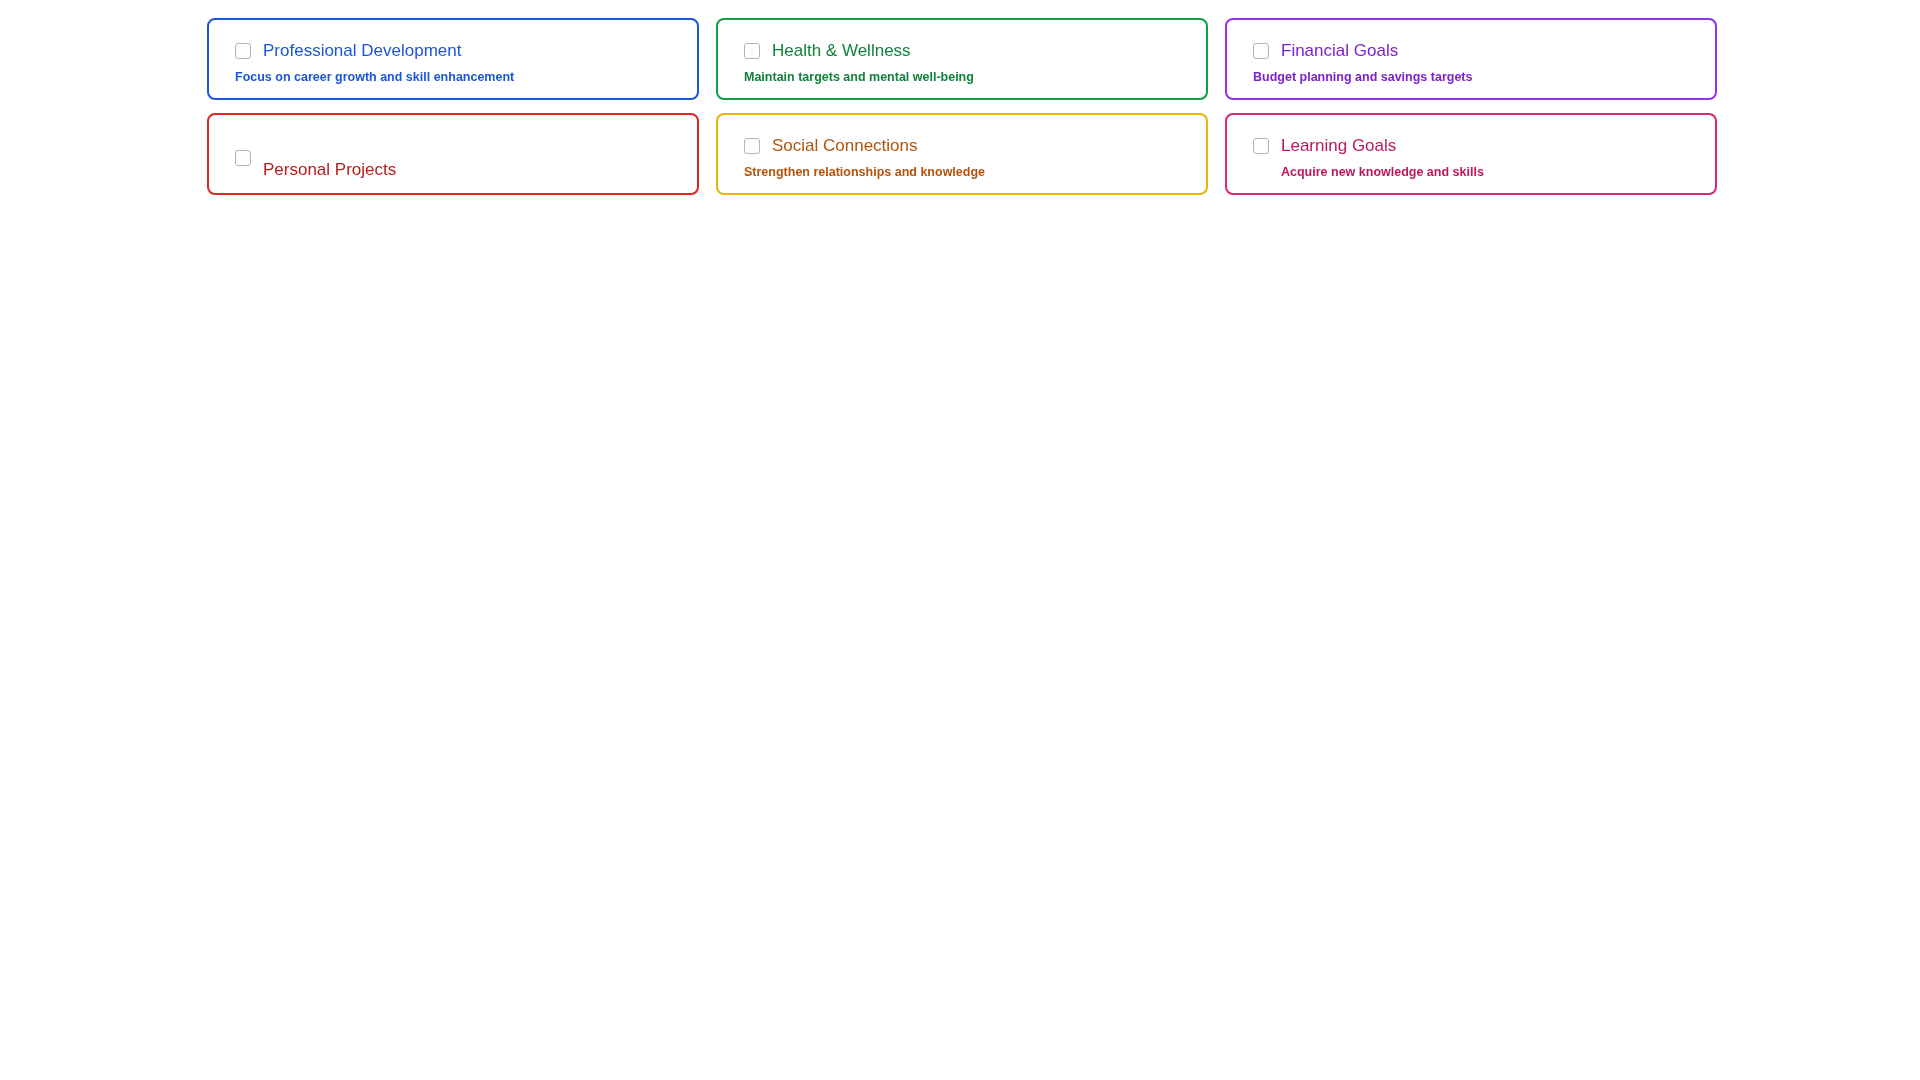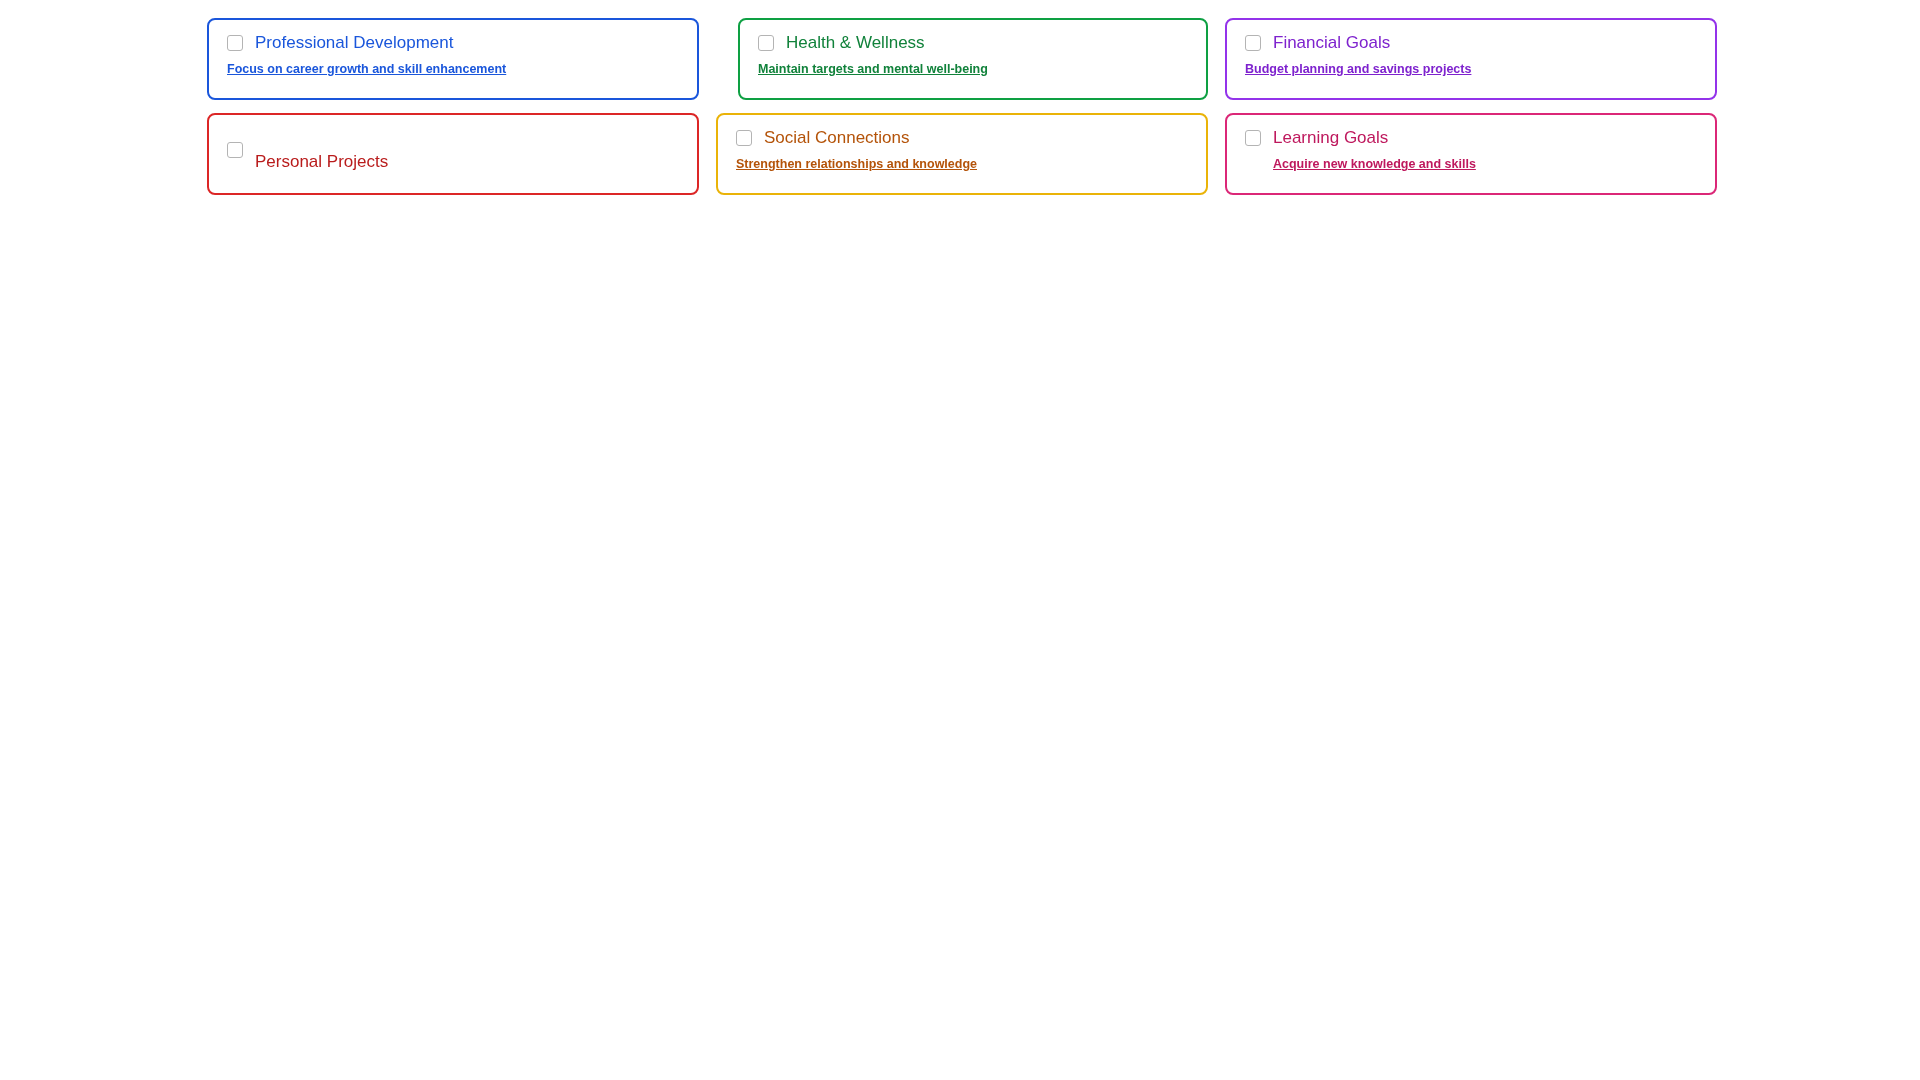--- a/index.html
+++ b/index.html
@@ -22,21 +22,21 @@
     grid-auto-rows: 82px;
     column-gap: 17px;
     row-gap: 13px;
   }
 
   .card {
     box-sizing: border-box;
     border: 2px solid #999999;
     border-radius: 8px;
     background: #ffffff;
-    padding: 0;
+    padding: 8px;
     position: relative;
   }
 
   .card-header {
     display: flex;
     align-items: center;
     padding: 13px 0 0 18px;
   }
 
   .card-checkbox {
@@ -57,47 +57,46 @@
     font-weight: 400;
     white-space: nowrap;
   }
 
   .card-desc {
     font-size: 12.5px;
     line-height: 16px;
     font-weight: 700;
     padding: 8px 0 0 18px;
     white-space: nowrap;
-    text-decoration: underline;
   }
 </style>
 </head>
 <body style="background: rgb(255, 255, 255);">
 
 <div id="card-grid">
     <div class="card" style="border-color: rgb(26, 86, 219);">
       <div class="card-header">
         <div class="card-checkbox"></div>
         <div class="card-title" style="color: rgb(26, 86, 219);">Professional Development</div>
       </div>
       <div class="card-desc" style="color: rgb(26, 86, 219);">Focus on career growth and skill enhancement</div>
     </div>
-    <div class="card" style="border-color: rgb(14, 160, 67); margin-left: 22px;">
+    <div class="card" style="border-color: rgb(14, 160, 67);">
       <div class="card-header">
         <div class="card-checkbox"></div>
         <div class="card-title" style="color: rgb(17, 130, 59);">Health &amp; Wellness</div>
       </div>
       <div class="card-desc" style="color: rgb(17, 130, 59);">Maintain targets and mental well-being</div>
     </div>
     <div class="card" style="border-color: rgb(147, 51, 234);">
       <div class="card-header">
         <div class="card-checkbox"></div>
         <div class="card-title" style="color: rgb(126, 34, 206); text-align: right;">Financial Goals</div>
       </div>
-      <div class="card-desc" style="color: rgb(126, 34, 206);">Budget planning and savings projects</div>
+      <div class="card-desc" style="color: rgb(126, 34, 206);">Budget planning and savings targets</div>
     </div>
     <div class="card" style="border-color: rgb(220, 38, 38);">
       <div class="card-header">
         <div class="card-checkbox"></div>
         <div class="card-title" style="color: rgb(185, 28, 28); margin-top: 24px;">Personal Projects</div>
       </div>
     </div>
     <div class="card" style="border-color: rgb(234, 179, 8);">
       <div class="card-header">
         <div class="card-checkbox"></div>

